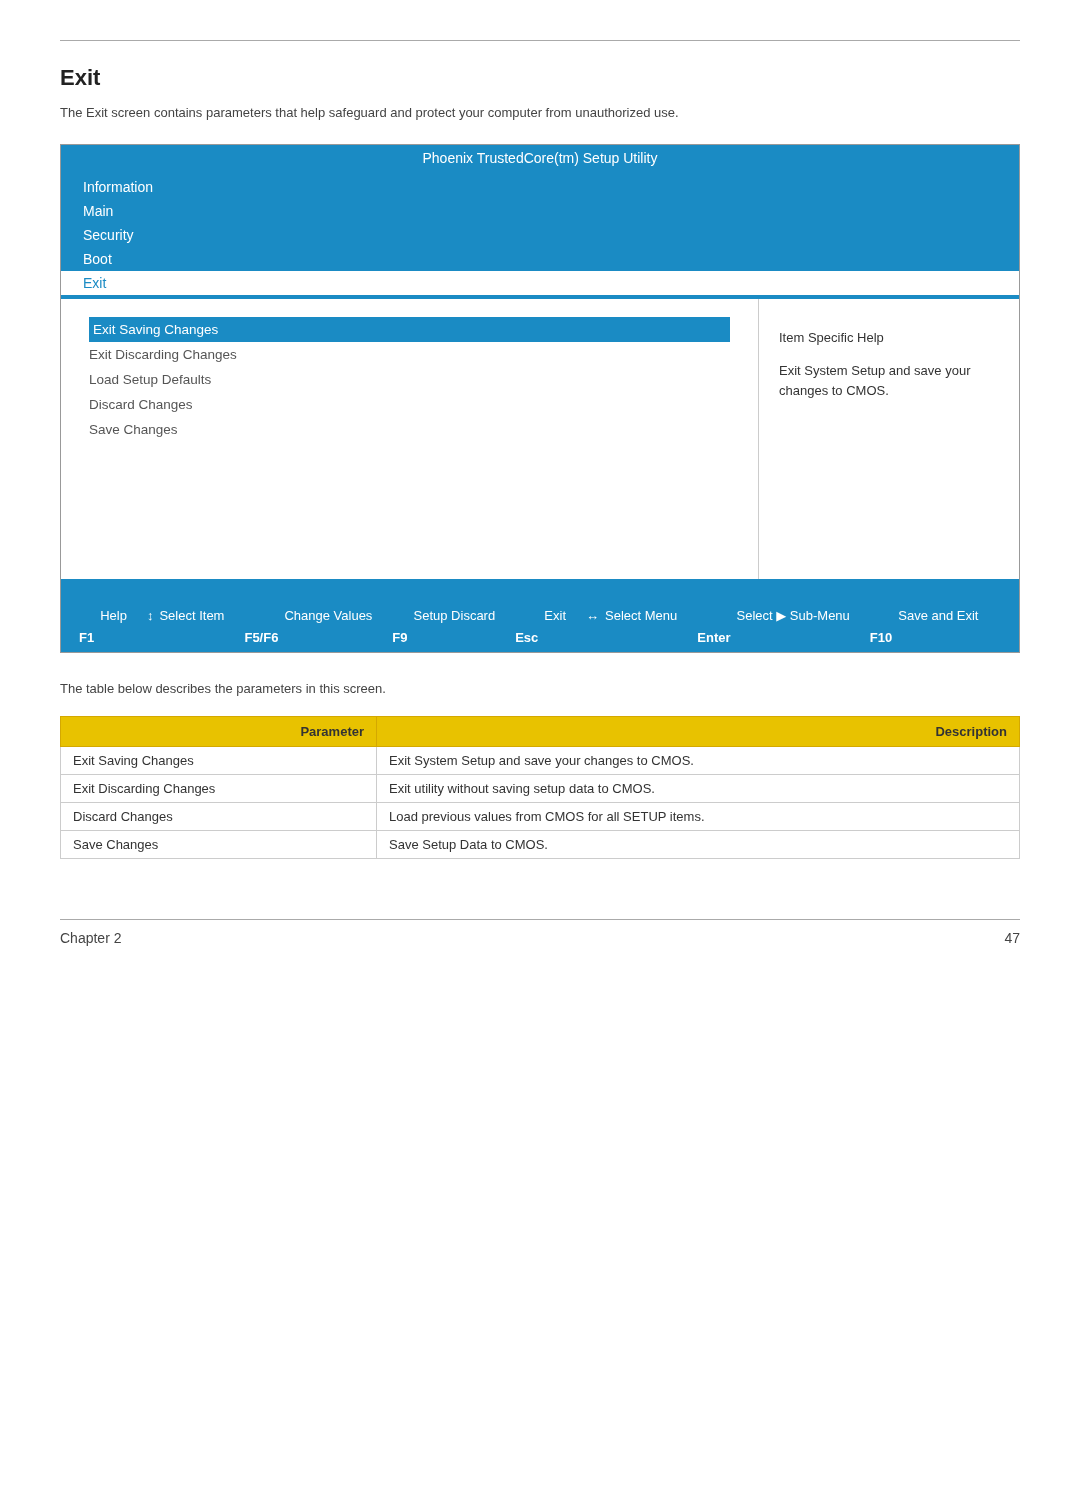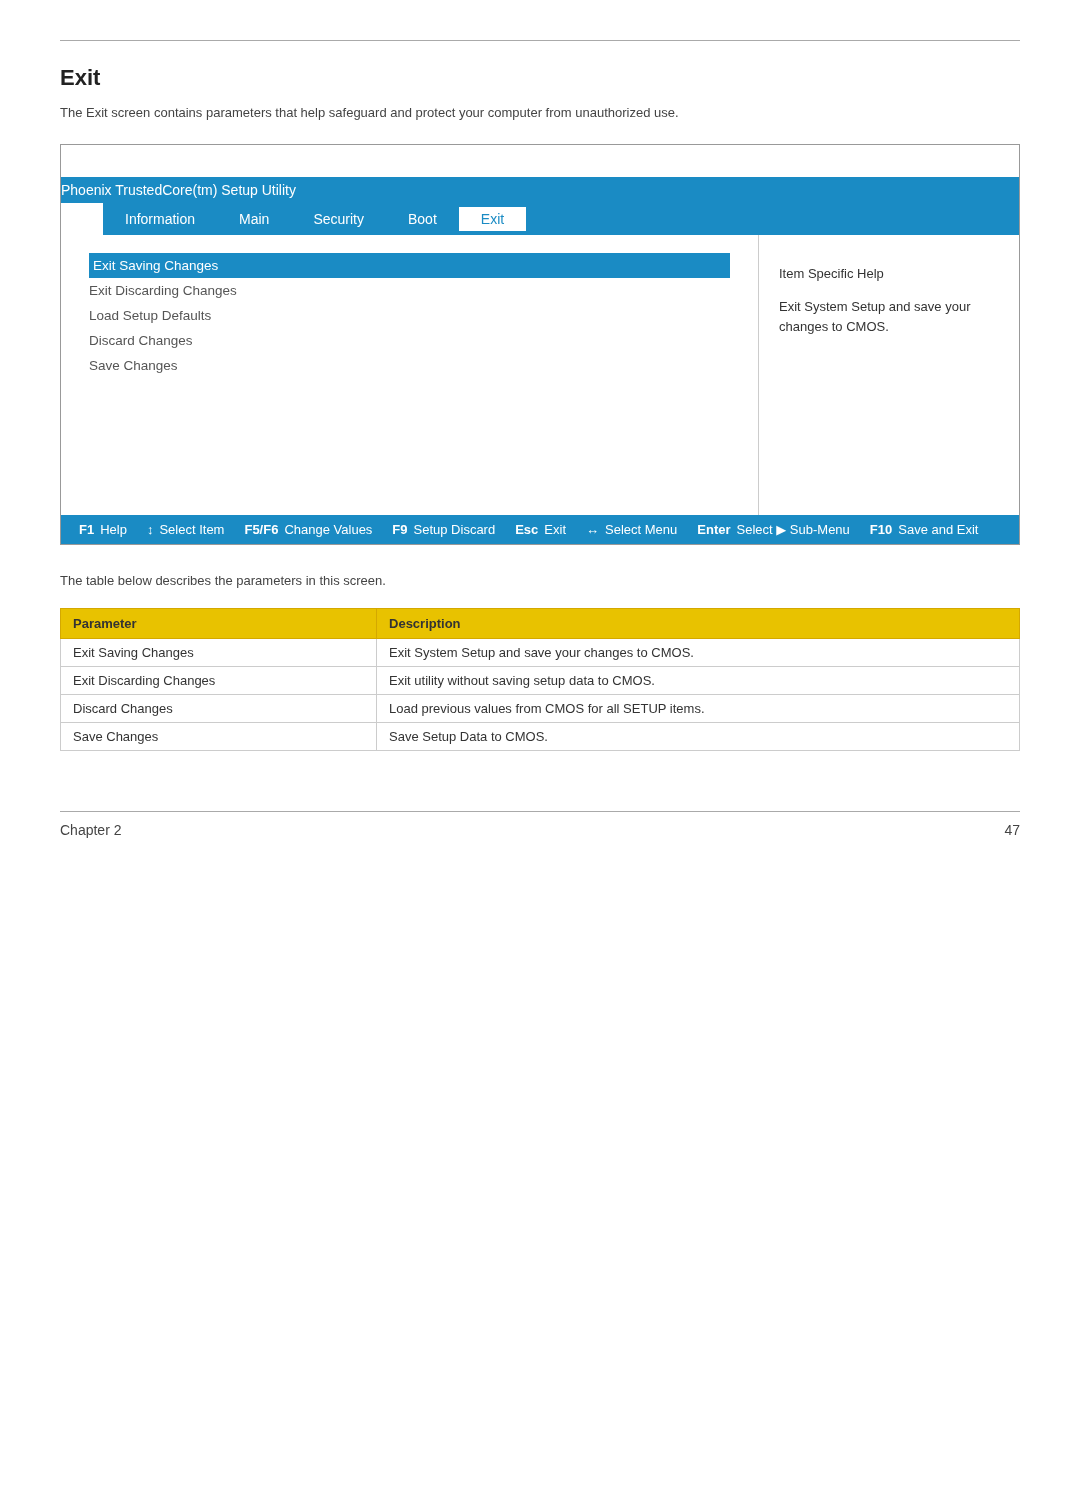--- a/index.html
+++ b/index.html
@@ -28,32 +28,30 @@
       margin-bottom: 24px;
     }
     
     .bios-panel {
       border: 1px solid #999;
       margin-bottom: 28px;
     }
     .bios-title-bar {
       background: #1a8bc4;
       color: #fff;
-      text-align: left;
+      text-align: center;
       font-size: 14px;
       padding: 5px 0;
       font-weight: normal;
-      margin-top: 32px;
     }
     .bios-nav {
       background: #1a8bc4;
       display: flex;
-      flex-direction: row;
+      flex-direction: column;
       padding: 4px 0;
-      margin-left: 42px;
     }
     .bios-nav-item {
       padding: 4px 22px;
       font-size: 14px;
       color: #fff;
       cursor: pointer;
     }
     .bios-nav-item.active {
       background: #fff;
       color: #1a8bc4;
@@ -108,20 +106,21 @@
     .status-cell {
       display: flex;
       align-items: center;
       gap: 6px;
       padding: 2px 14px 2px 6px;
       color: #fff;
     }
     .status-key {
       font-weight: bold;
       color: #fff;
+      margin-top: 44px;
     }
     .status-label {
       color: #fff;
       font-size: 13px;
     }
     
     .section-text {
       font-size: 13px;
       color: #444;
       margin-bottom: 20px;
@@ -129,21 +128,21 @@
     .params-table {
       width: 100%;
       border-collapse: collapse;
       font-size: 13px;
     }
     .params-table thead tr {
       background: #e8c200;
     }
     .params-table thead th {
       padding: 7px 12px;
-      text-align: left;
+      text-align: right;
       font-weight: bold;
       color: #333;
       border: 1px solid #d4a800;
     }
     .params-table tbody tr {
       border-bottom: 1px solid #ccc;
     }
     .params-table tbody td {
       padding: 6px 12px;
       border: 1px solid #ccc;

